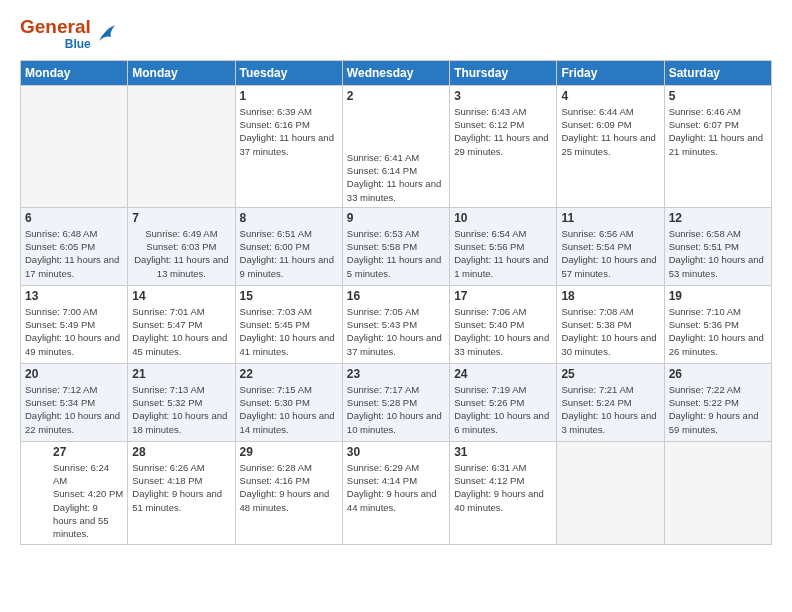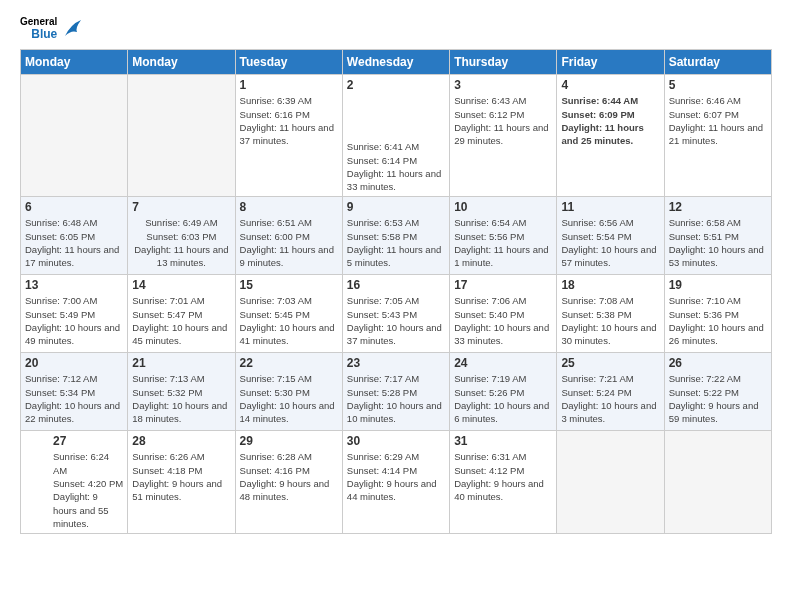--- a/index.html
+++ b/index.html
@@ -84,21 +84,21 @@
     }
   </style>
 </head>
 <body>
 
 <div class="page">
   <div class="header">
     <div class="logo">
     <div style="display:flex;align-items:center;gap:4px;">
       <div style="display:flex;flex-direction:column;align-items:flex-end;">
-        <span style="font-size:10px;font-weight:bold;color:#000000;line-height:1.15;">General</span>
+        <span style="font-size:19px;font-weight:bold;color:#c2410c;line-height:1.15;">General</span>
         <span style="font-size:12px;font-weight:bold;color:#1a6fb5;line-height:1.15;">Blue</span>
       </div>
       <svg width="22" height="22" viewBox="0 0 22 22">
         <path d="M4 18 Q10 6 20 2 Q14 10 16 14 Q10 12 4 18Z" fill="#1a6fb5"></path>
       </svg>
     </div>
   </div>
     <div class="title-block">
       <div class="main-title"></div>
       <div class="subtitle"></div>
@@ -134,21 +134,21 @@
 Daylight: 11 hours and 33 minutes.</div>
           </td>
           <td style="background: rgb(255, 255, 255);">
             <div class="day-num">3</div>
             <div class="day-info" style="white-space: pre-line;">Sunrise: 6:43 AM
 Sunset: 6:12 PM
 Daylight: 11 hours and 29 minutes.</div>
           </td>
           <td style="background: rgb(255, 255, 255);">
             <div class="day-num">4</div>
-            <div class="day-info" style="white-space: pre-line; font-weight: bold;">Sunrise: 6:44 AM
+            <div class="day-info" style="white-space: pre-line;">Sunrise: 6:44 AM
 Sunset: 6:09 PM
 Daylight: 11 hours and 25 minutes.</div>
           </td>
           <td style="background: rgb(255, 255, 255);">
             <div class="day-num">5</div>
             <div class="day-info" style="white-space: pre-line;">Sunrise: 6:46 AM
 Sunset: 6:07 PM
 Daylight: 11 hours and 21 minutes.</div>
           </td>
         </tr>

